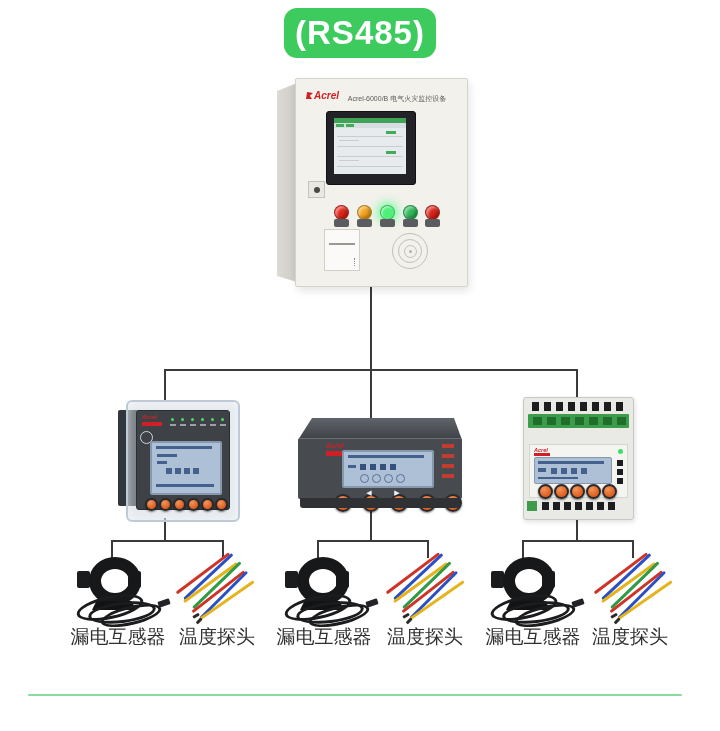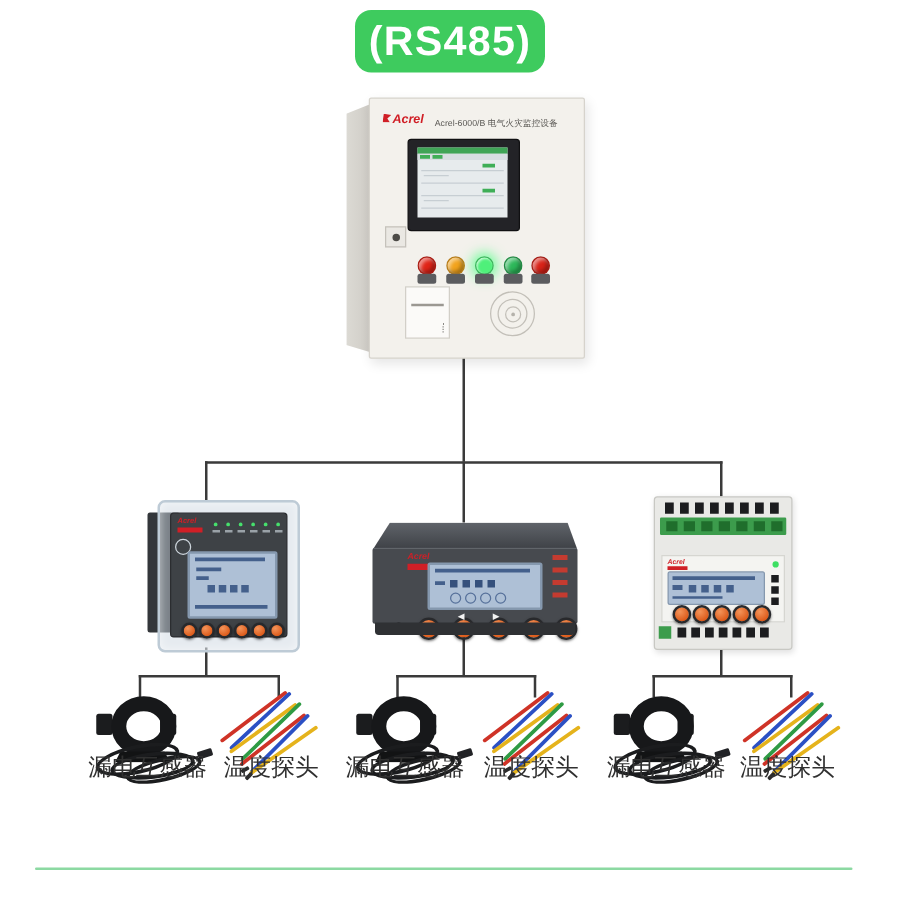--- a/index.html
+++ b/index.html
@@ -109,21 +109,21 @@
   .coil{border:3px solid #1b1c1e;border-radius:50%;background:transparent;}
   .ct-conn{width:12px;height:6px;background:#222326;border-radius:1px;}
 
   
   .probe{width:74px;height:62px;}
   .p-wrap{left:4px;top:4px;width:70px;height:54px;transform:rotate(-40deg);}
   .strand{width:66px;height:2.5px;border-radius:2px;}
   .tip{width:7px;height:3px;background:#2b2b2b;border-radius:1px;}
 
   
-  .lab{width:120px;top:601px;font-size:19px;color:#303030;text-align:center;white-space:nowrap;}
+  .lab{width:120px;top:624px;font-size:19px;color:#303030;text-align:center;white-space:nowrap;}
   .divider{left:28px;top:694px;width:654px;height:2px;border-radius:1px;}
 </style>
 </head>
 <body>
 
 <div class="canvas">
 
   <div class="abs badge" style="background: rgb(62, 203, 94);">(RS485)</div>
 
   <div class="abs line vl" style="left:370px;top:285px;height:84px;"></div>

